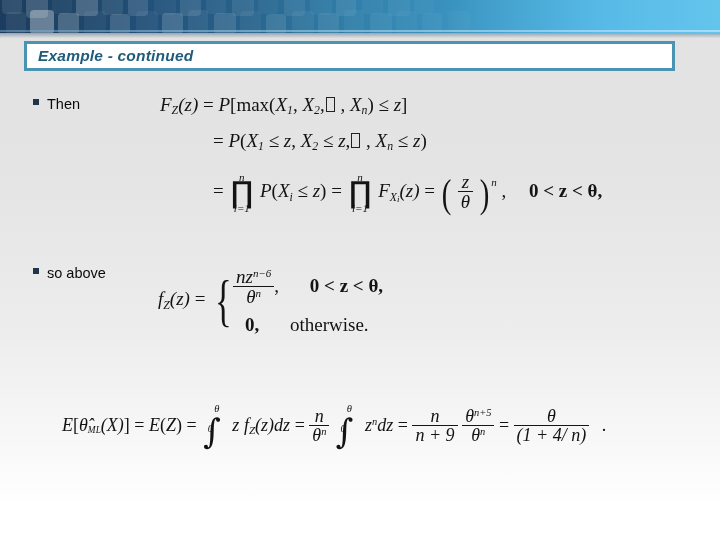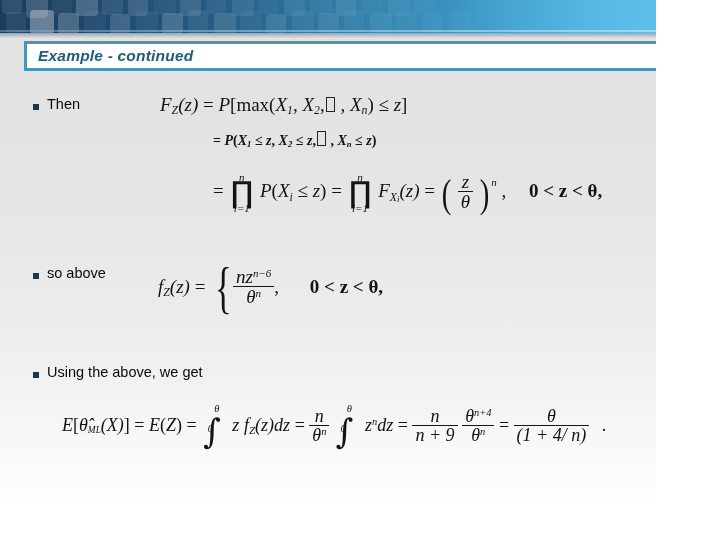--- a/index.html
+++ b/index.html
@@ -8,21 +8,21 @@
   }
   body {
     width: 720px;
     height: 540px;
     overflow: hidden;
     font-family: "Liberation Sans", sans-serif;
     background: #ffffff;
   }
   .slide {
     position: relative;
-    width: 656px;
+    width: 720px;
     height: 540px;
     background: linear-gradient(to bottom, #e2e2e2 0%, #e4e4e4 32%, #ededed 62%, #f8f8f8 82%, #ffffff 94%, #ffffff 100%);
     overflow: hidden;
   }
 
   
   .banner {
     position: absolute;
     left: 0; top: 0;
     width: 720px;
@@ -82,21 +82,21 @@
     font-style: italic;
     color: #1f5b7a;
     letter-spacing: 0.2px;
     white-space: nowrap;
   }
 
   
   .bullet-row {
     position: absolute;
     display: flex;
-    align-items: flex-end;
+    align-items: center;
     white-space: nowrap;
   }
   .bullet-mark {
     display: inline-block;
     width: 6px;
     height: 6px;
     background: #20344a;
     margin-right: 8px;
     position: relative;
     top: -2px;
@@ -298,21 +298,21 @@
     <span>F</span><sub>Z</sub><span>(z)</span>
     <span class="rm">=</span>
     <span>P</span><span class="rm">[</span><span class="rm">max</span><span class="rm">(</span><span>X</span><sub>1</sub><span class="rm">,</span>
     <span>X</span><sub>2</sub><span class="rm">,</span><span class="missing"></span>
     <span class="rm">,</span>
     <span>X</span><sub>n</sub><span class="rm">)</span>
     <span class="rm">≤</span>
     <span>z</span><span class="rm">]</span>
   </div>
 
-  <div class="math" style="left:213px; top:131px; font-size:14px;font-weight:bold;">
+  <div class="math" style="left:213px; top:131px; font-size:19px;">
     <span class="rm">=</span>
     <span>P</span><span class="rm">(</span><span>X</span><sub>1</sub>
     <span class="rm">≤</span>
     <span>z</span><span class="rm">,</span>
     <span>X</span><sub>2</sub>
     <span class="rm">≤</span>
     <span>z</span><span class="rm">,</span><span class="missing"></span>
     <span class="rm">,</span>
     <span>X</span><sub>n</sub>
     <span class="rm">≤</span>
@@ -360,28 +360,28 @@
     <span class="piecewise">
       <span class="brace">{</span>
       <span class="cases">
         <span class="case-row">
           <span class="frac">
             <span class="num"><span>n</span><span>z</span><sup style="font-size:58%;">n−6</sup></span>
             <span class="den"><span>θ</span><sup style="font-size:58%;">n</sup></span>
           </span><span class="rm">,</span>
           <span class="case-cond" style="font-weight:bold;">0 &lt; z &lt; θ,</span>
         </span>
+        <span class="case-row">
+          <span class="rm" style="margin-left:12px; font-weight:bold;">0,</span>
+          <span class="case-cond" style="font-style:normal;">otherwise.</span>
+        </span>
       </span>
     </span>
   </div>
 
-  <div class="bullet-row" style="left:33px; top:364px;">
-    <span class="bullet-mark"></span>
-    <span class="bullet-label">Using the above, we get</span>
-  </div>
 
   <div class="math" style="left:62px; top:408px; font-size:18px;">
     <span>E</span><span class="rm">[</span><span>θ̂</span><sub style="font-size:52%;text-align:center;">ML</sub><span>(X)</span><span class="rm">]</span>
     <span class="rm">=</span>
     <span>E</span><span class="rm">(</span><span>Z</span><span class="rm">)</span>
     <span class="rm">=</span>
     <span class="intwrap">
       <span class="int-glyph">∫</span>
       <span class="ilim top">θ</span>
       <span class="ilim bot">0</span>
@@ -398,21 +398,21 @@
       <span class="ilim top">θ</span>
       <span class="ilim bot">0</span>
     </span>
     <span style="margin-left:6px;">z</span><sup style="font-size:58%;">n</sup><span>dz</span>
     <span class="rm">=</span>
     <span class="frac">
       <span class="num">n</span>
       <span class="den">n + 9</span>
     </span>
     <span class="frac">
-      <span class="num"><span>θ</span><sup style="font-size:58%;">n+4</sup></span>
+      <span class="num"><span>θ</span><sup style="font-size:58%;">n+5</sup></span>
       <span class="den"><span>θ</span><sup style="font-size:58%;">n</sup></span>
     </span>
     <span class="rm">=</span>
     <span class="frac">
       <span class="num">θ</span>
       <span class="den">(1 + 4/ n)</span>
     </span>
     <span class="rm" style="margin-left:8px;">.</span>
   </div>
 

